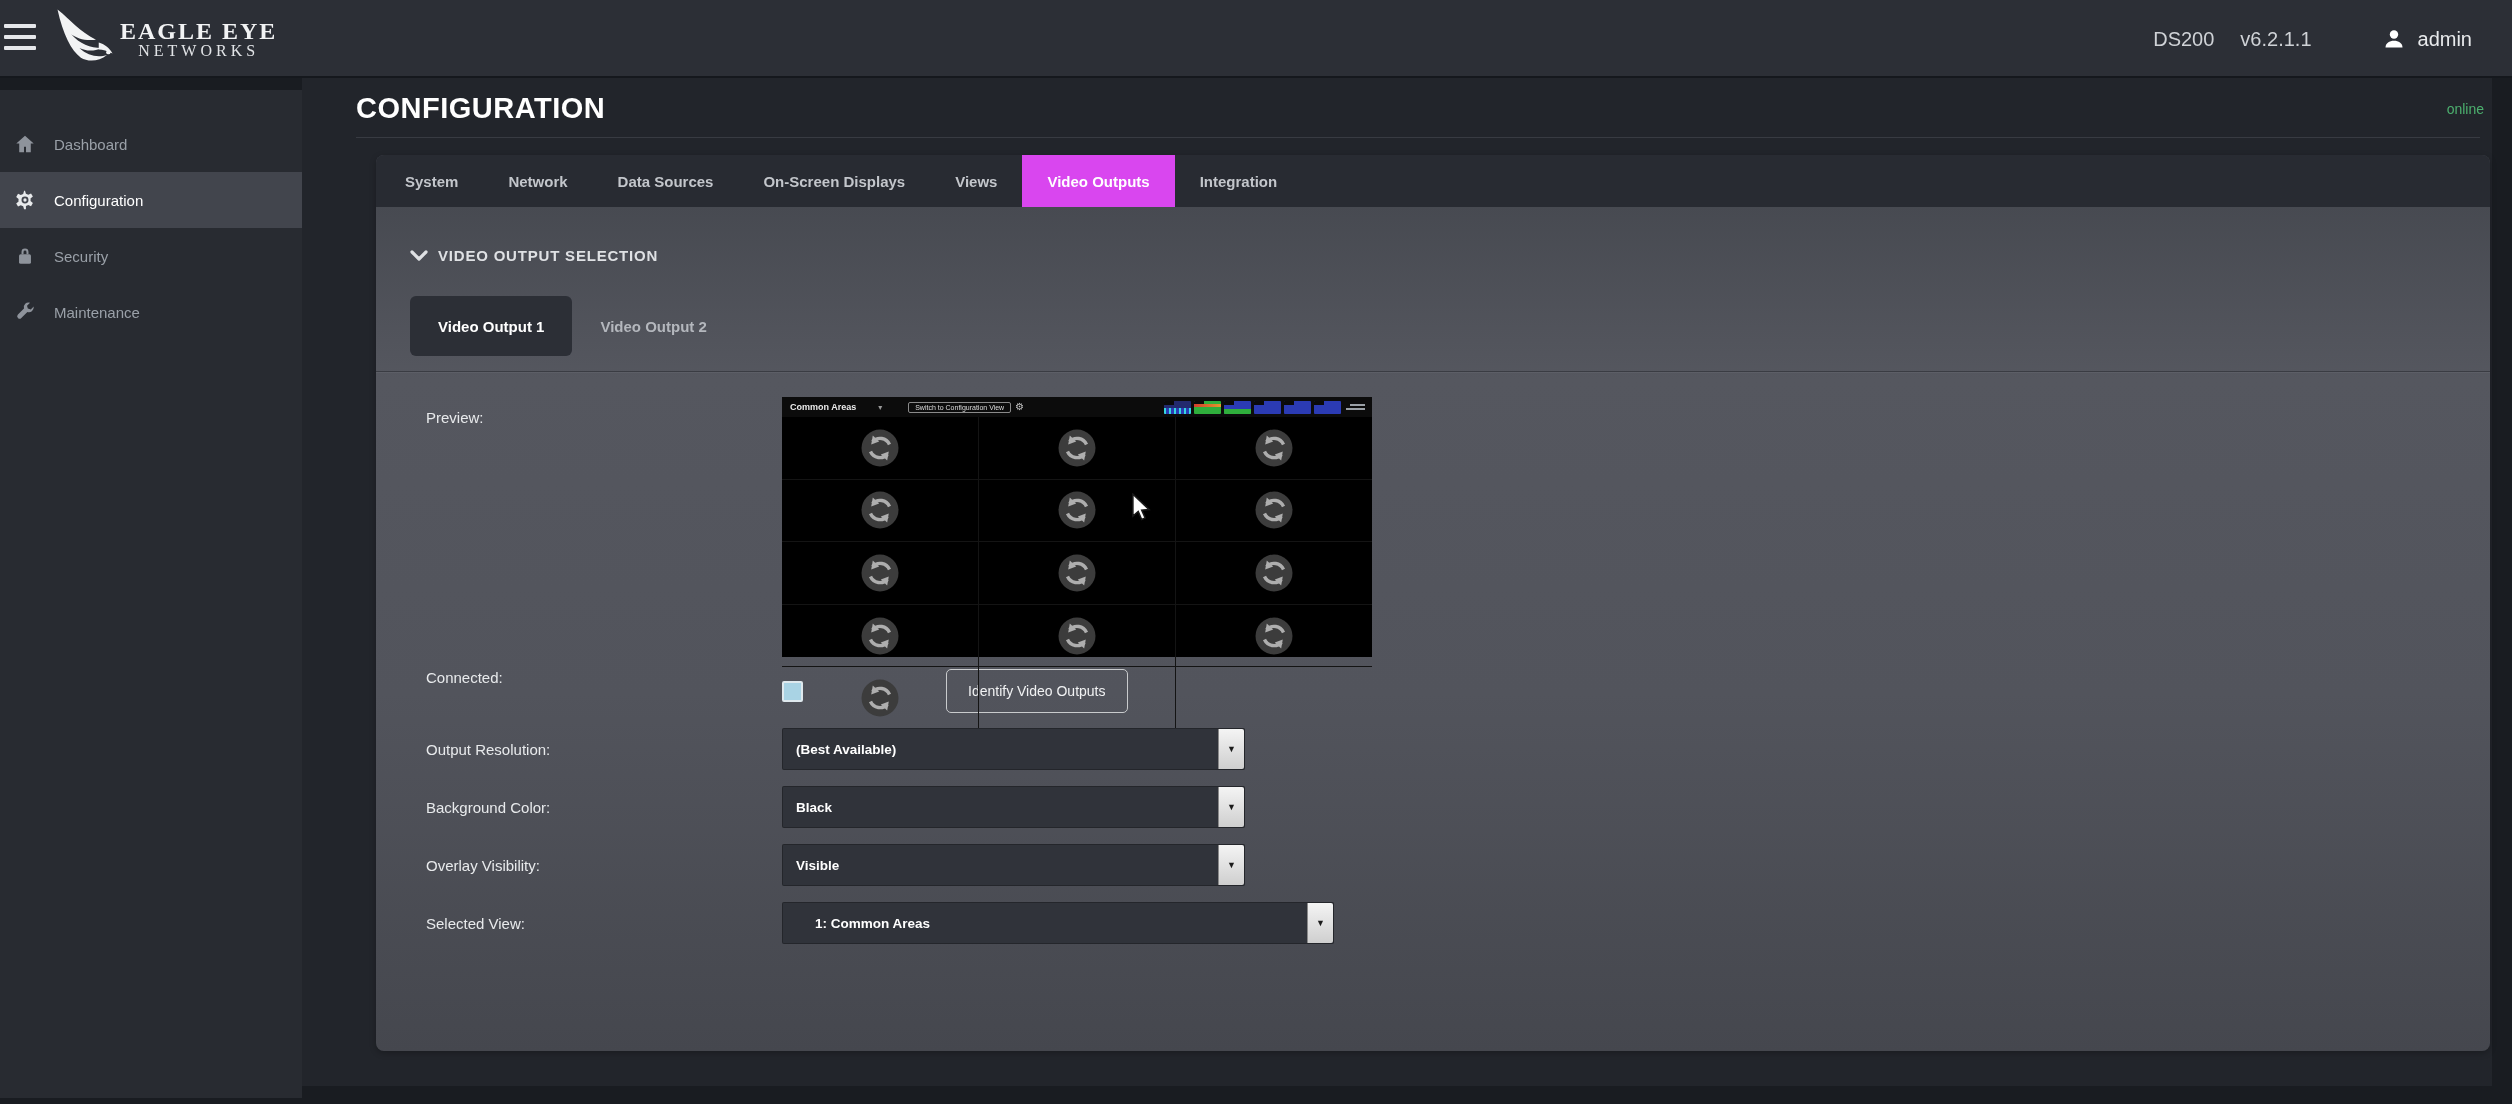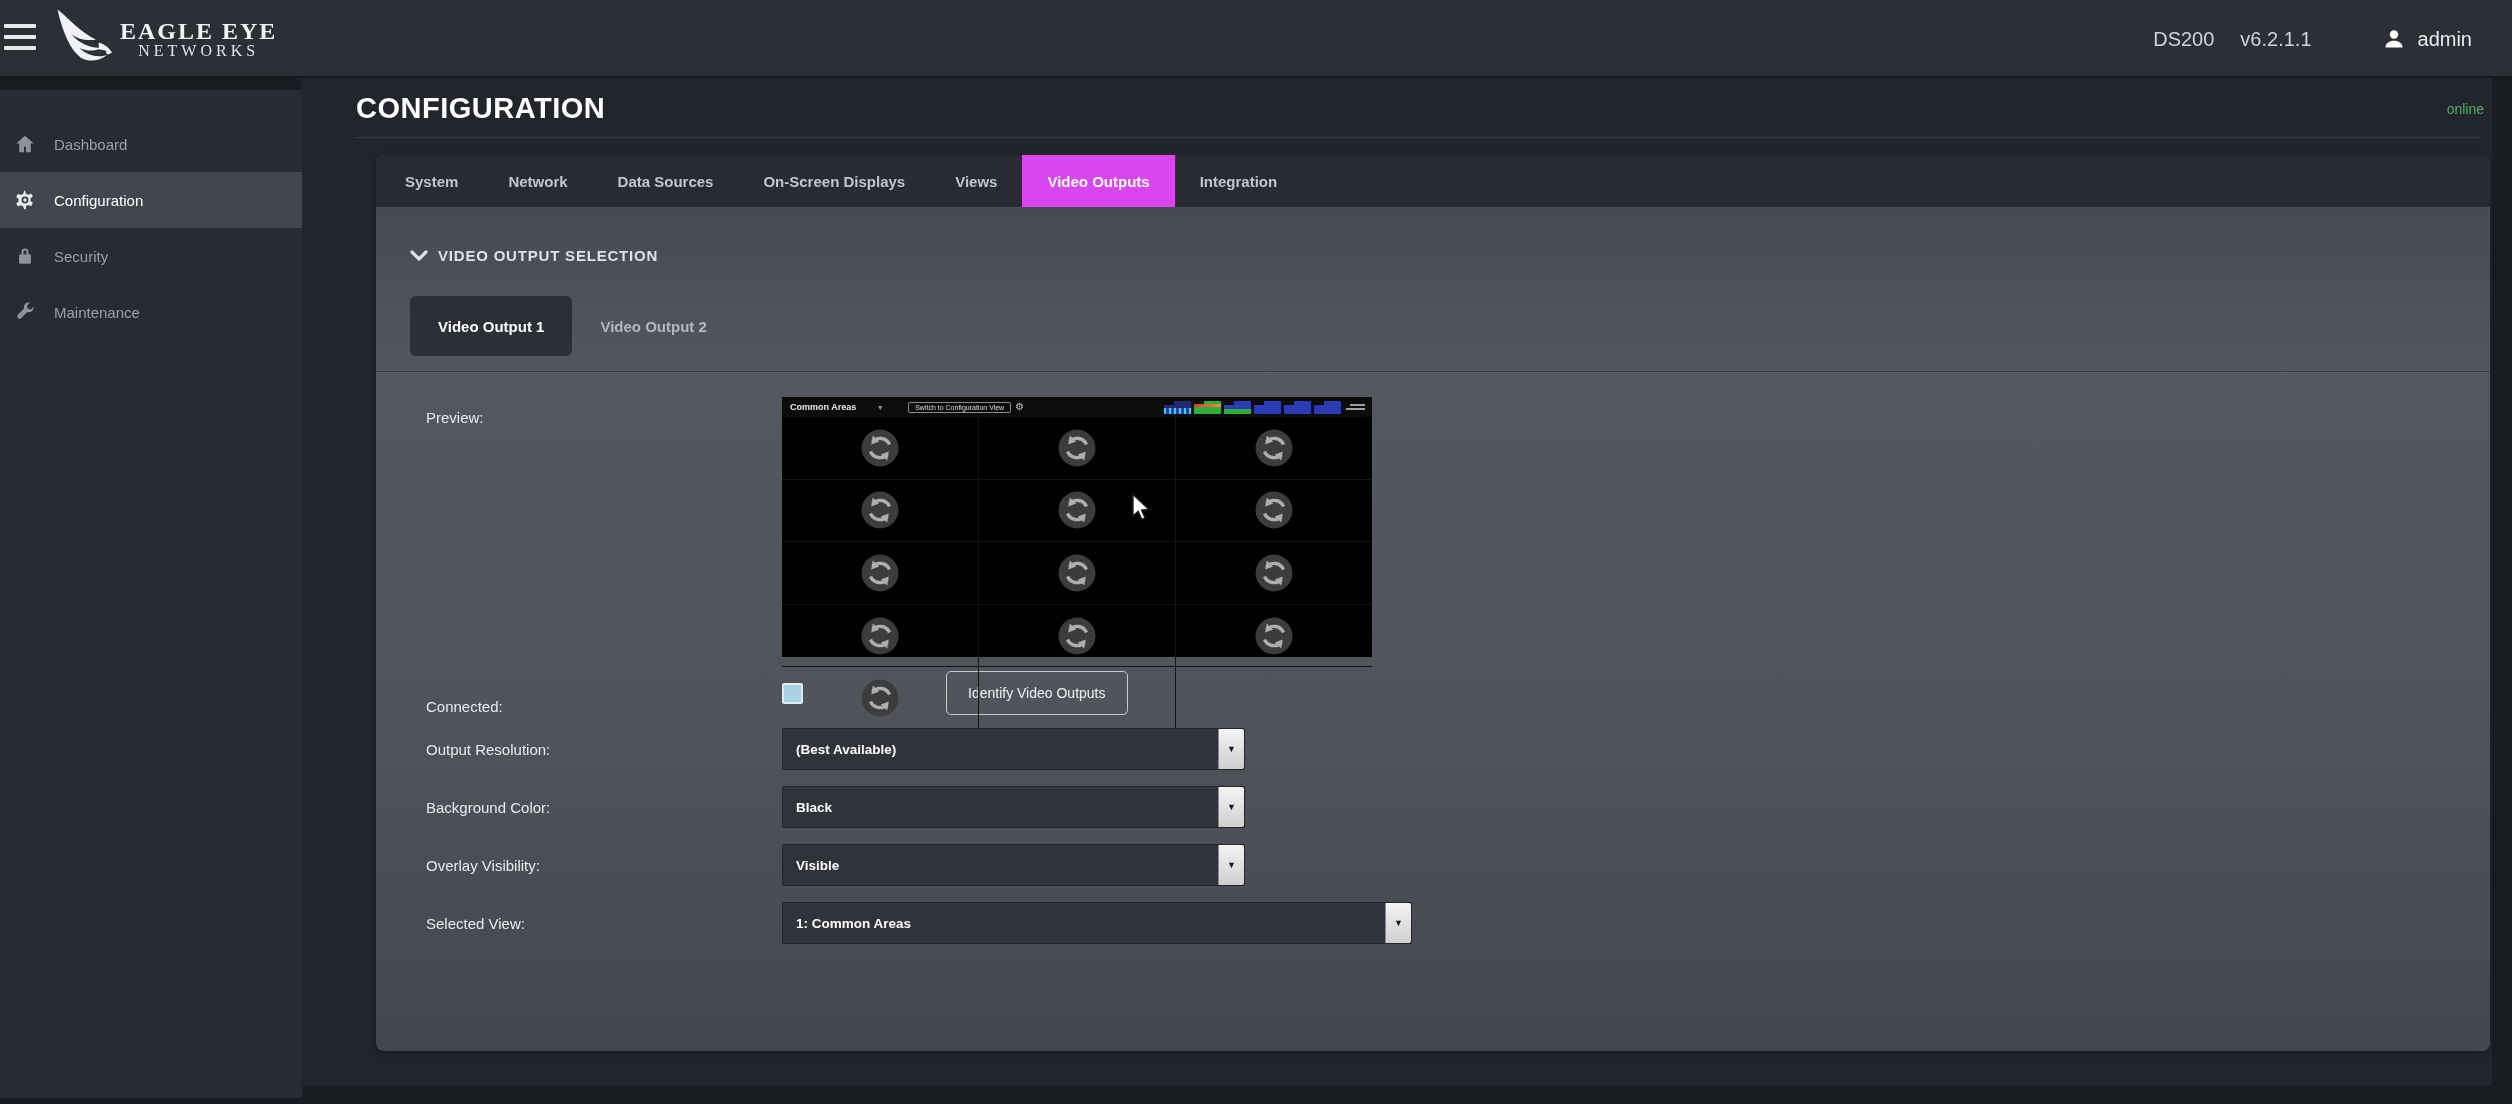--- a/index.html
+++ b/index.html
@@ -67,21 +67,21 @@
   .section-head { margin-top:40px; display:flex; align-items:center; color:#dfe1e4; font-size:15px; font-weight:bold; letter-spacing:.8px; }
   .chev { width:18px; height:14px; margin-right:10px; display:inline-flex; }
   .pills { margin-top:32px; display:flex; align-items:center; }
   .pill { height:60px; padding:0 28px; border:none; border-radius:6px; background:transparent; color:#b4b7bd; font-size:15px; font-weight:bold; font-family:inherit; display:flex; align-items:center; }
   .pill.active { background:#2c2f36; color:#ffffff; }
   .section-divider { margin-top:15px; margin-left:-34px; width:2114px; height:1px; background:#3a3c43; box-shadow:0 1px 0 rgba(255,255,255,.05); }
 
   
   .frow { display:flex; margin-left:16px; }
   .flabel { width:356px; color:#e8eaec; font-size:15px; padding-top:12px; }
-  .frow.center { align-items:flex-end; }
+  .frow.center { align-items:flex-start; }
   .frow.center .flabel { padding-top:0; }
 
   .preview-row { margin-top:25px; }
   .preview-box { position:relative; width:590px; height:260px; background:#000; }
   .minibar { position:absolute; left:0; top:0; width:590px; height:20px; background:#0c0c0c; display:flex; align-items:center; }
   .mb-view { color:#eaeaea; font-size:9px; font-weight:bold; margin-left:8px; }
   .mb-caret { color:#9a9a9a; font-size:8px; margin-left:22px; }
   .mb-config { margin-left:26px; border:1px solid #8a8a8a; border-radius:2px; color:#dcdcdc; font-size:7px; padding:1px 6px; white-space:nowrap; }
   .mb-gear { color:#c2c2c2; font-size:10px; margin-left:4px; line-height:10px; }
   .mb-graphs { margin-left:auto; display:flex; align-items:center; margin-right:3px; }
@@ -107,21 +107,21 @@
   .cursor { position:absolute; left:345px; top:96px; width:28px; height:30px; }
 
   .connected-row { margin-top:12px; height:46px; }
   .checkbox { width:21px; height:21px; background:#a9d3e4; border:2px solid #dfe9ee; border-radius:2px; }
   .identify-btn { margin-left:143px; height:44px; padding:0 21px; background:transparent; border:1px solid #c9cbcd; border-radius:5px; color:#f1f2f3; font-size:14px; font-family:inherit; }
 
   .selects { margin-top:13px; }
   .sel-row { display:flex; align-items:center; margin-left:16px; margin-bottom:16px; height:42px; }
   .sel-label { width:356px; color:#e8eaec; font-size:15px; }
   .sel { position:relative; width:463px; height:42px; background:#30333a; border-radius:2px; display:flex; align-items:center; box-shadow:inset 0 0 0 1px rgba(0,0,0,.25); }
-  .sel.wide { width:630px; }
+  .sel.wide { width:552px;padding-left:19px; }
   .sel-val { color:#ffffff; font-size:13.5px; font-weight:bold; margin-left:14px; }
   .sel-btn { position:absolute; right:1px; top:1px; width:26px; height:40px; background:linear-gradient(#f4f4f4,#cfcfcf); border-left:1px solid #8a8a8a; border-radius:0 2px 2px 0; display:flex; align-items:center; justify-content:center; color:#1b1b1b; font-size:9px; }
 </style>
 </head>
 <body>
 
 <div class="header">
   <div class="hamburger">
     <span></span>
       <span></span>

